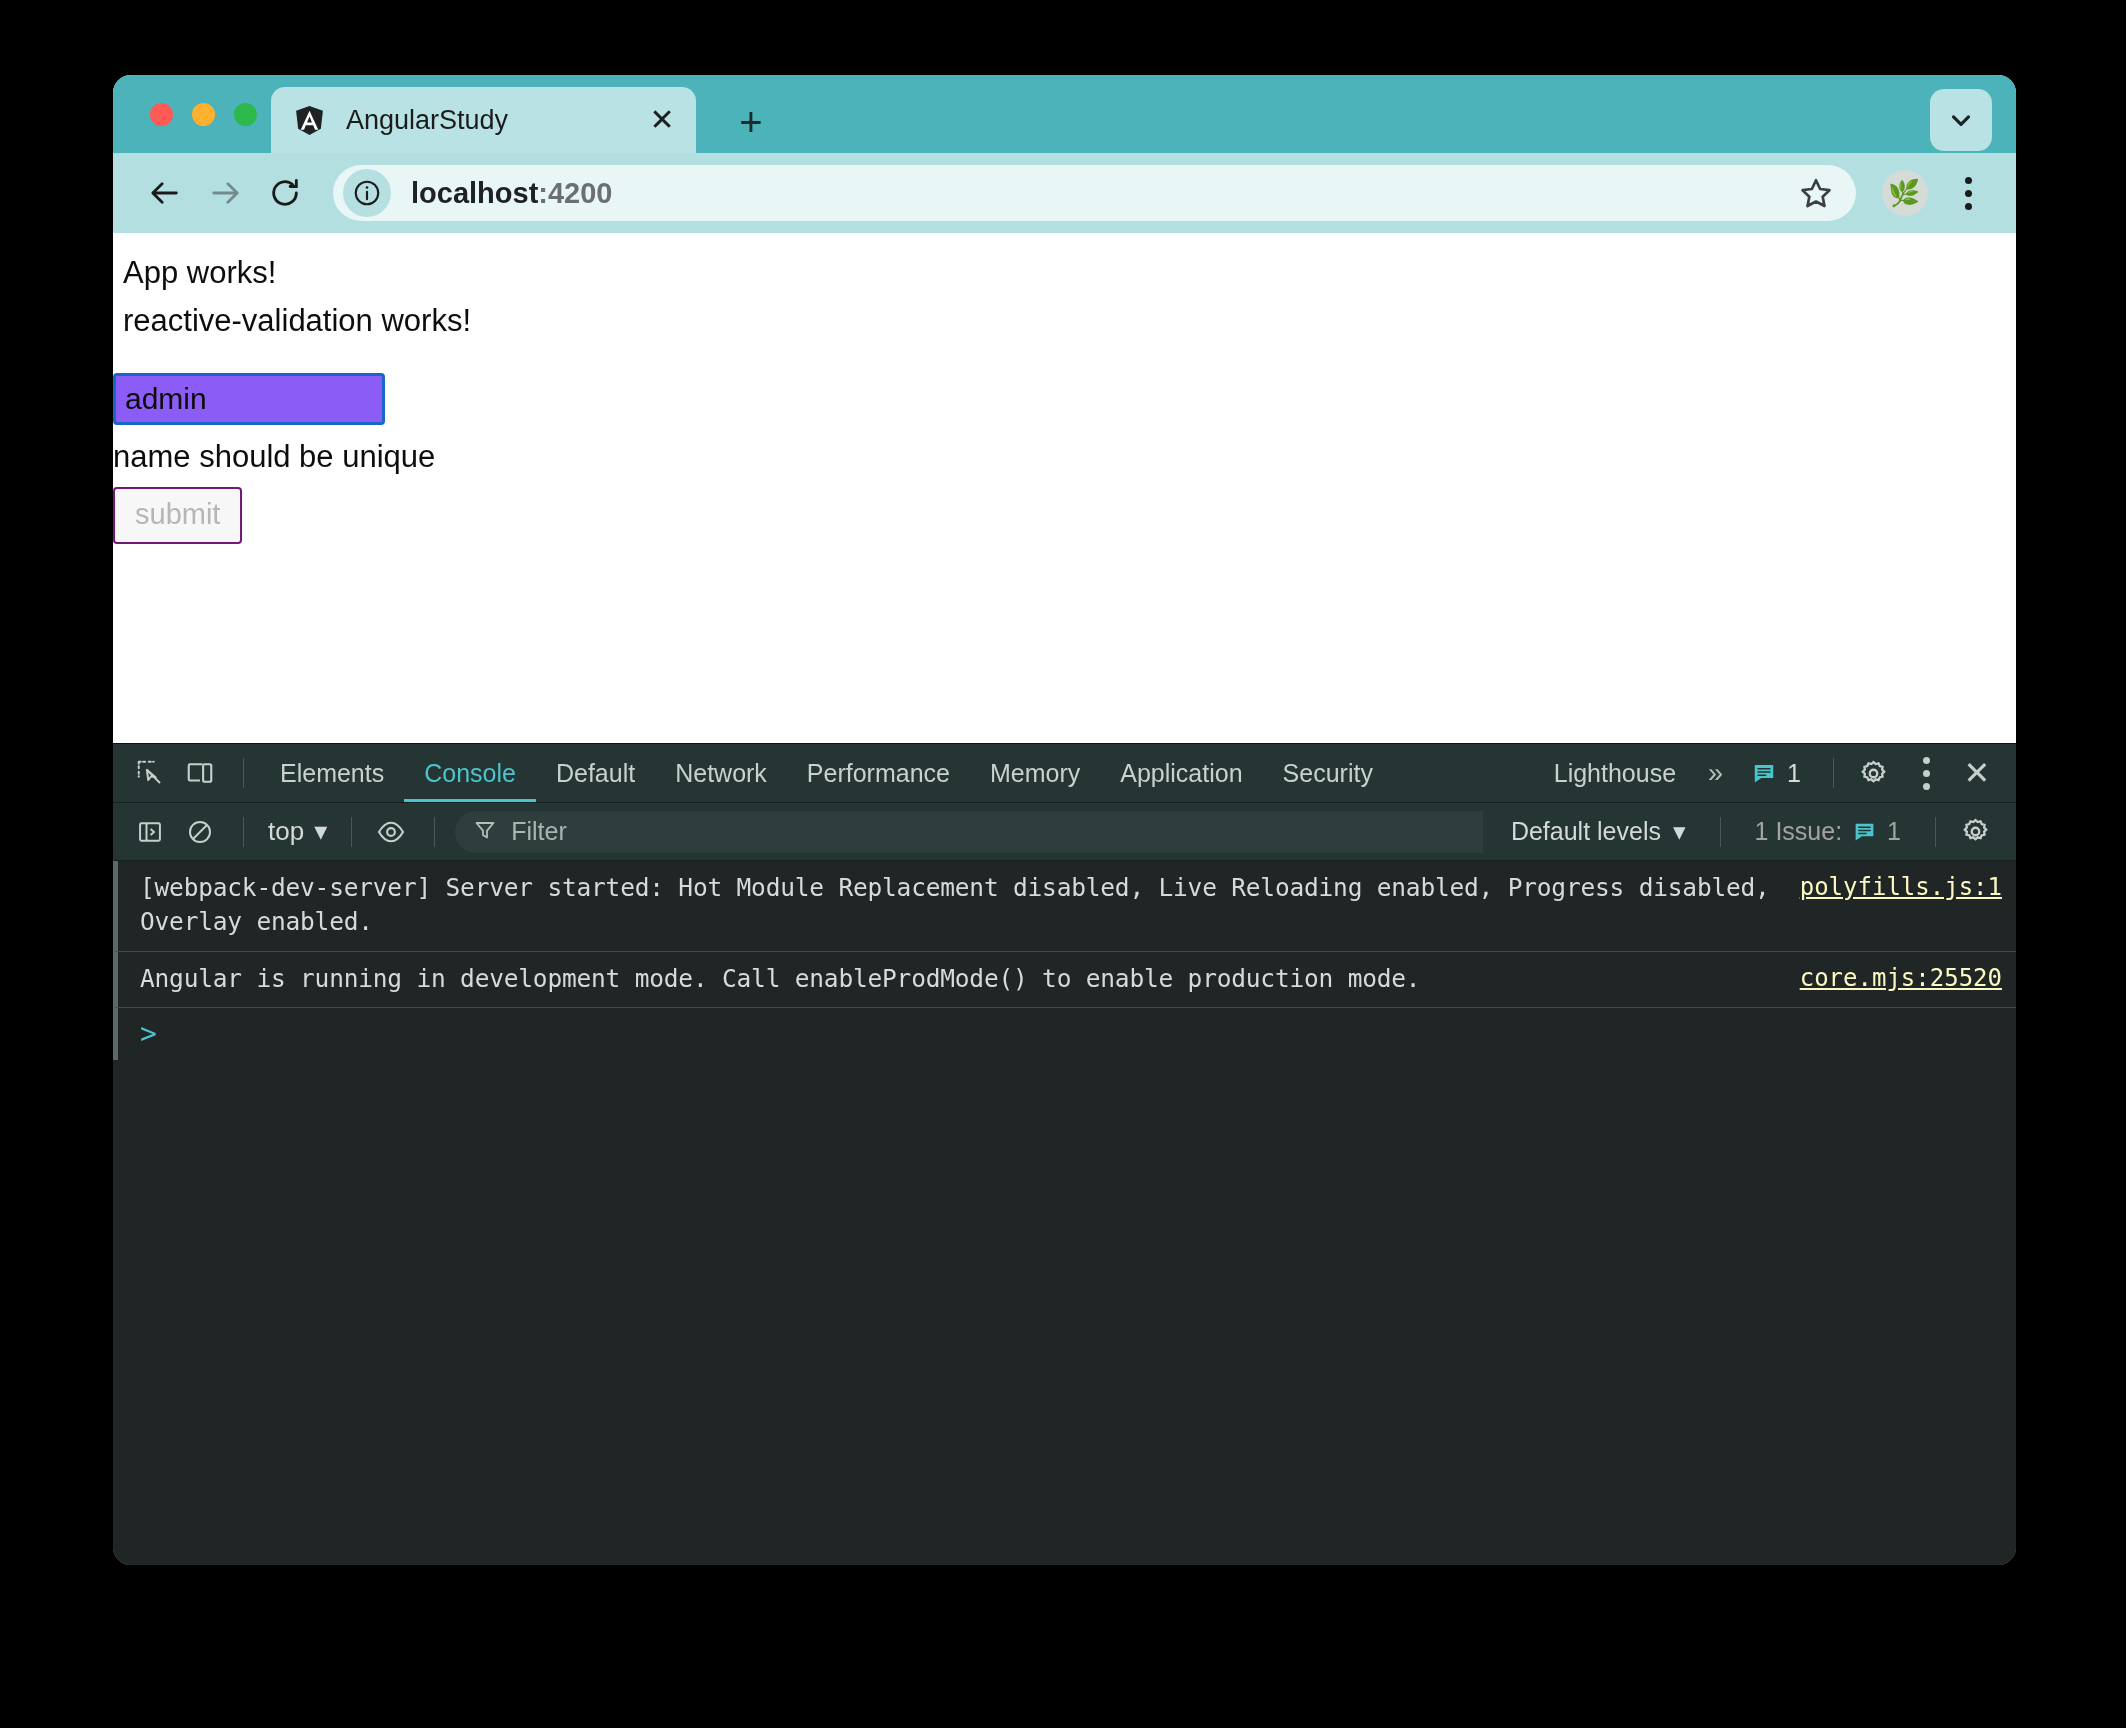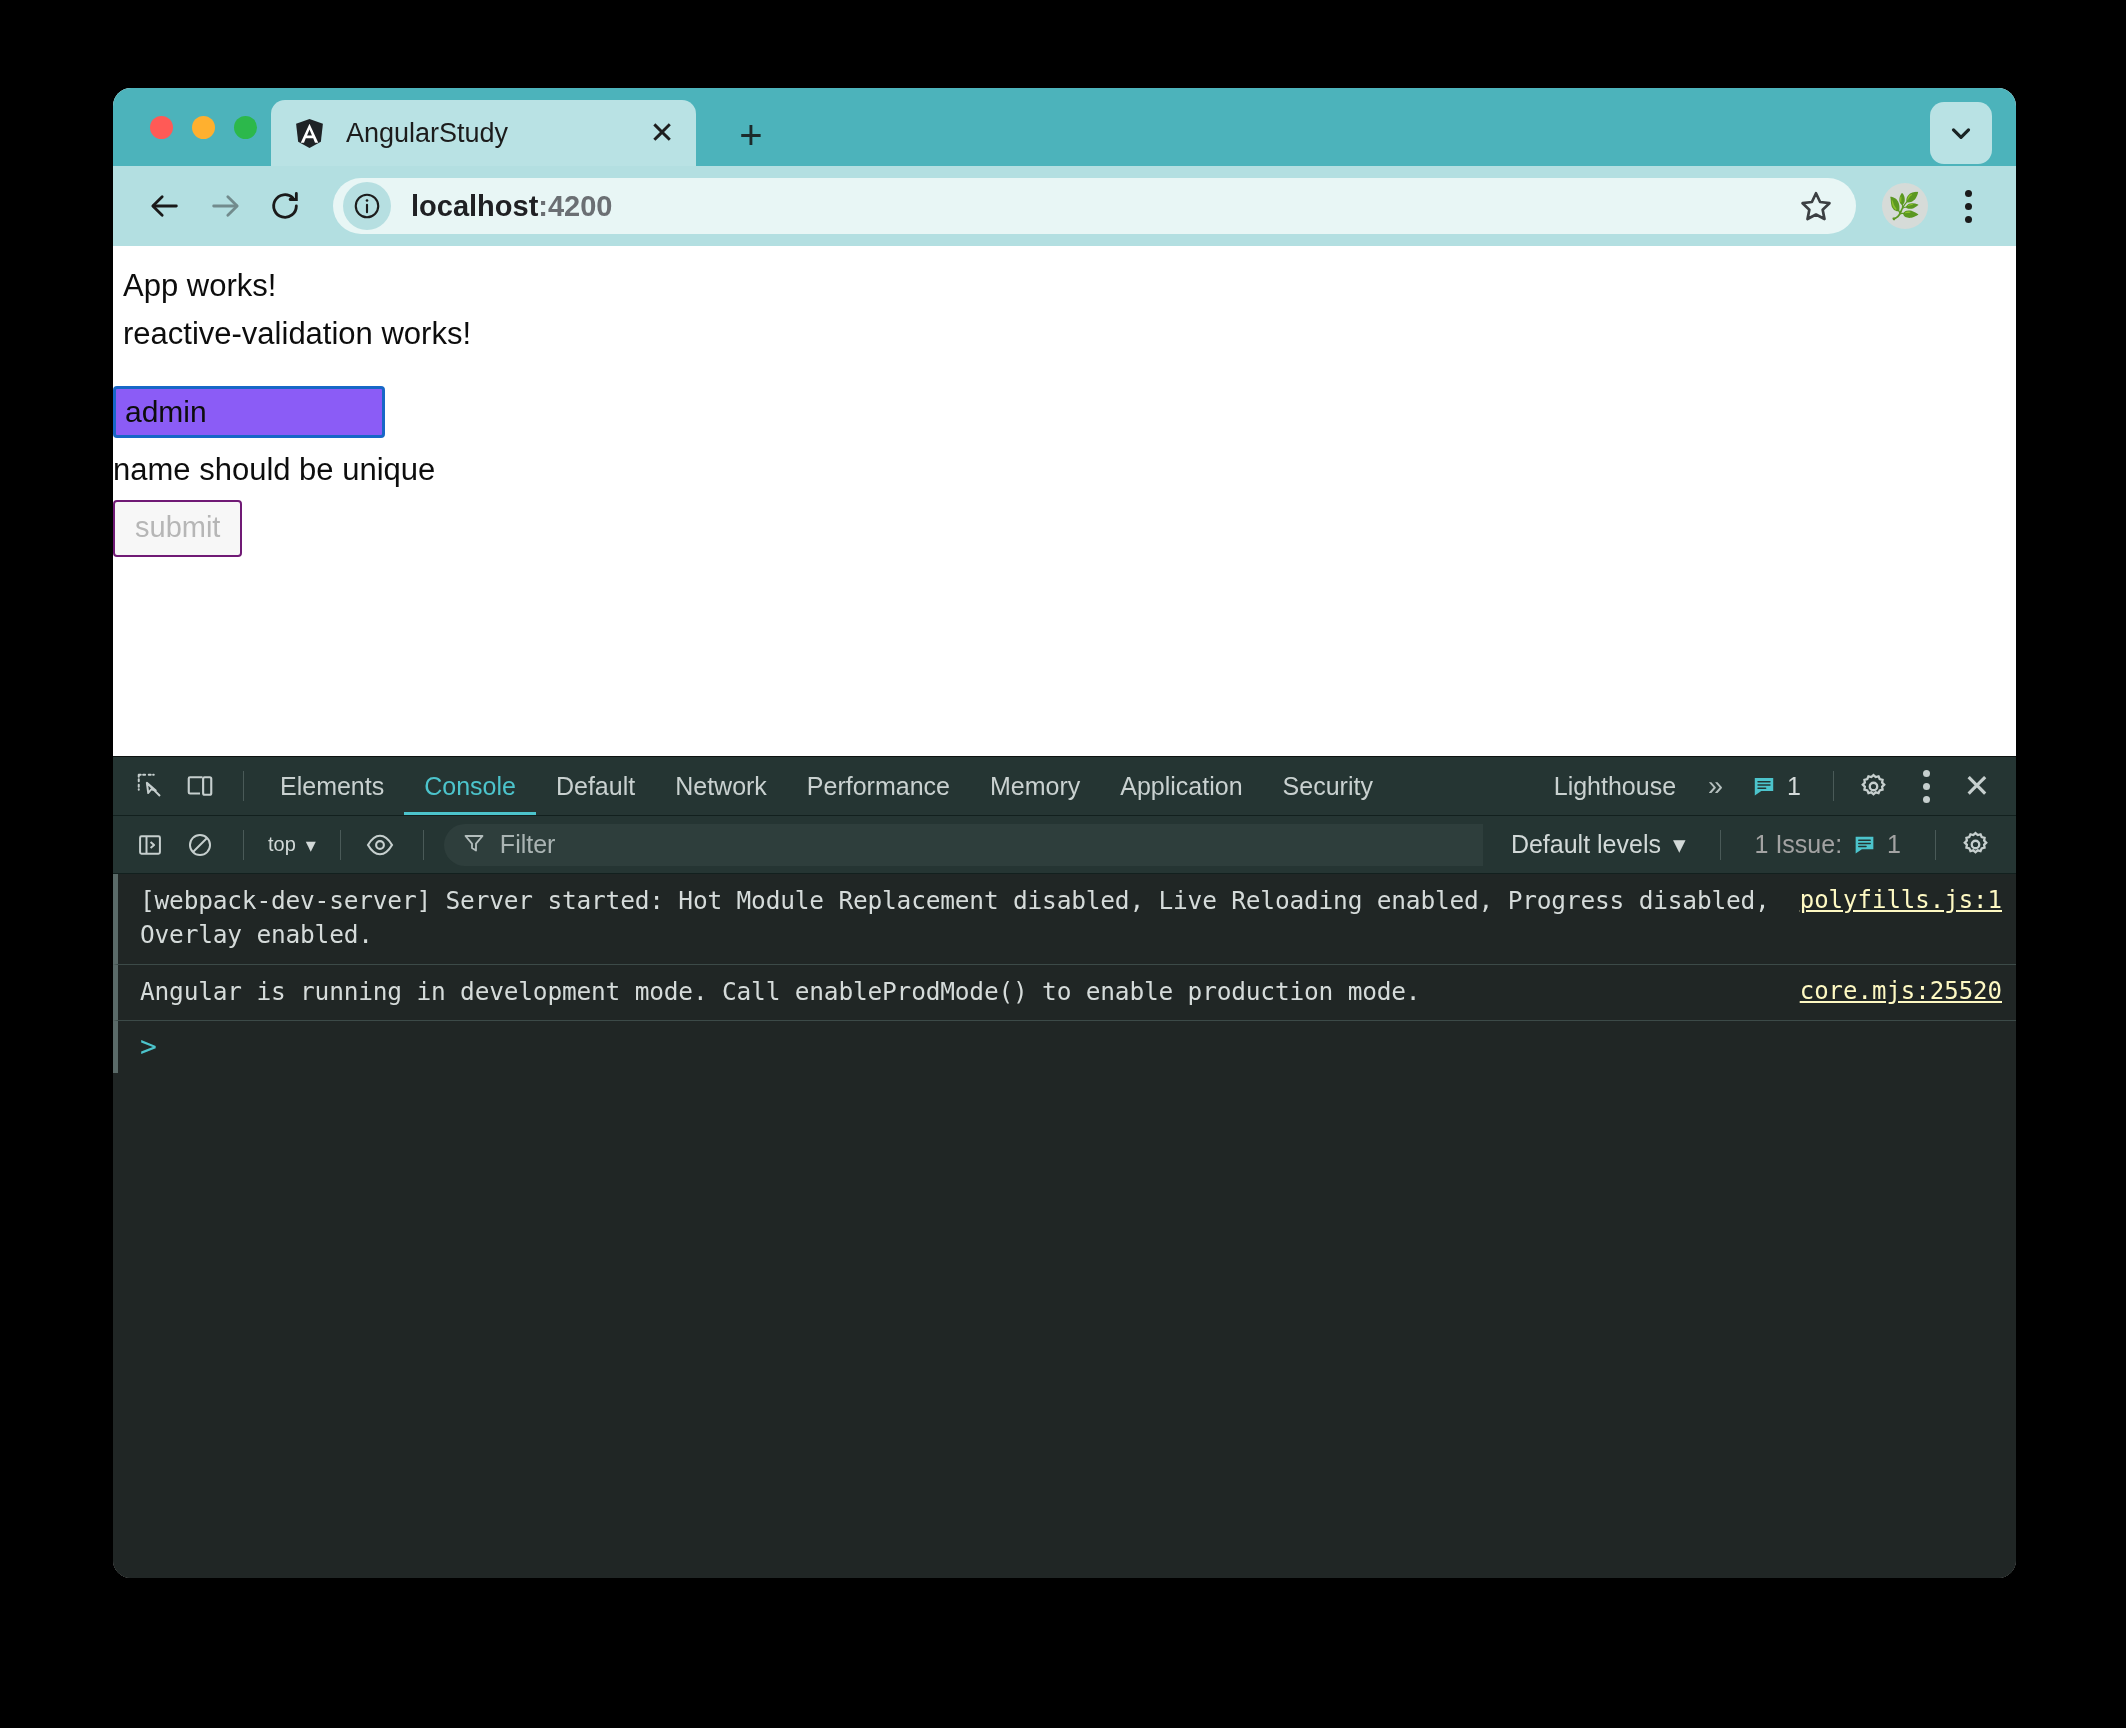--- a/index.html
+++ b/index.html
@@ -6,21 +6,21 @@
   html, body {
     width: 2126px; height: 1728px;
     background: #000000;
     font-family: "Liberation Sans", sans-serif;
     overflow: hidden;
   }
 
   
   .window {
     position: absolute;
-    left: 113px; top: 88px;
+    left: 113px; top: 75px;
     width: 1903px; height: 1490px;
     border-radius: 18px;
     overflow: hidden;
     background: #ffffff;
     display: flex;
     flex-direction: column;
   }
 
   
   .tabstrip {
@@ -229,21 +229,21 @@
 
   
   .dt-consolebar {
     height: 58px; flex: 0 0 58px;
     background: #253533;
     display: flex; align-items: center;
     padding: 0 14px;
     border-bottom: 1px solid #12201e;
   }
   .ctx-select {
-    font-size: 20px; color: #d2d9d8;
+    font-size: 26px; color: #d2d9d8;
     display: flex; align-items: center; gap: 10px;
     padding: 0 8px;
   }
   .filter-box {
     flex: 1;
     height: 42px;
     background: #2e3e3c;
     border-radius: 21px 0 0 21px;
     display: flex; align-items: center;
     padding-left: 18px;

